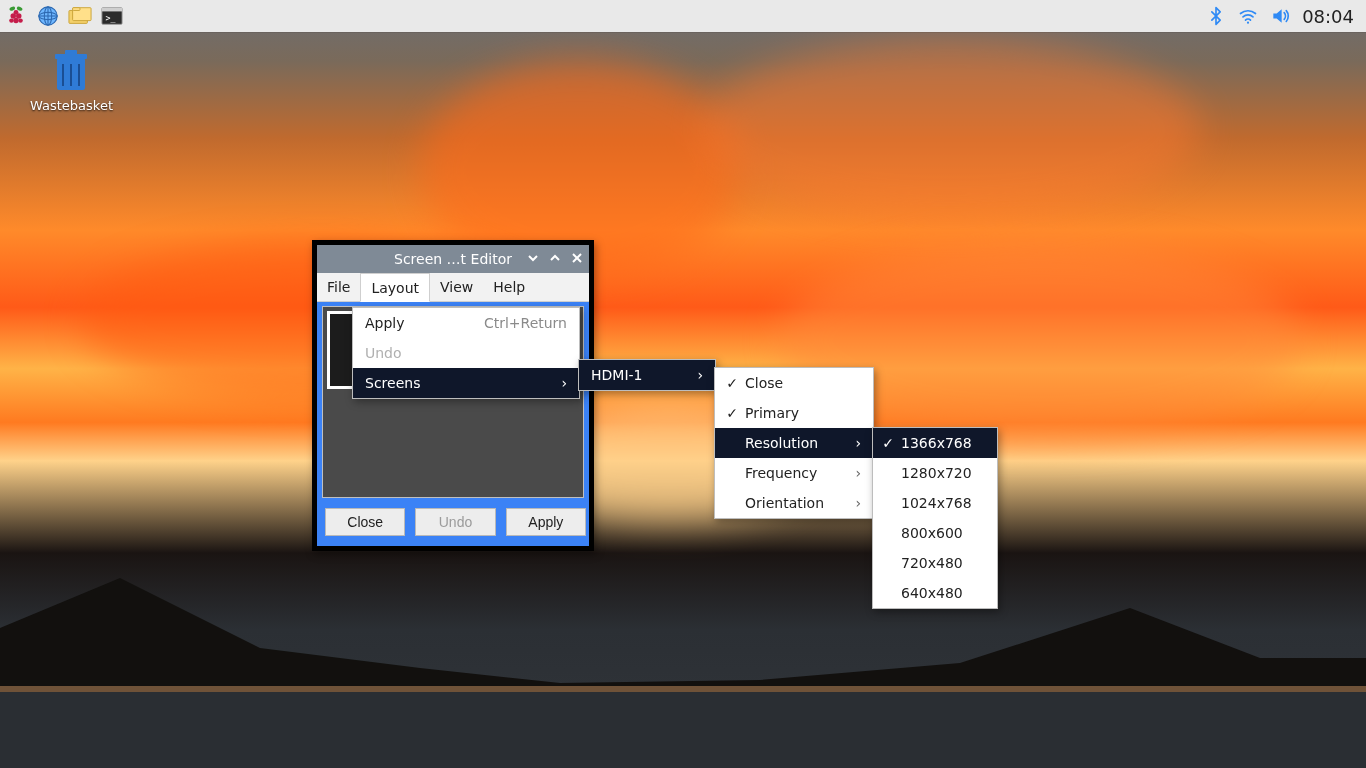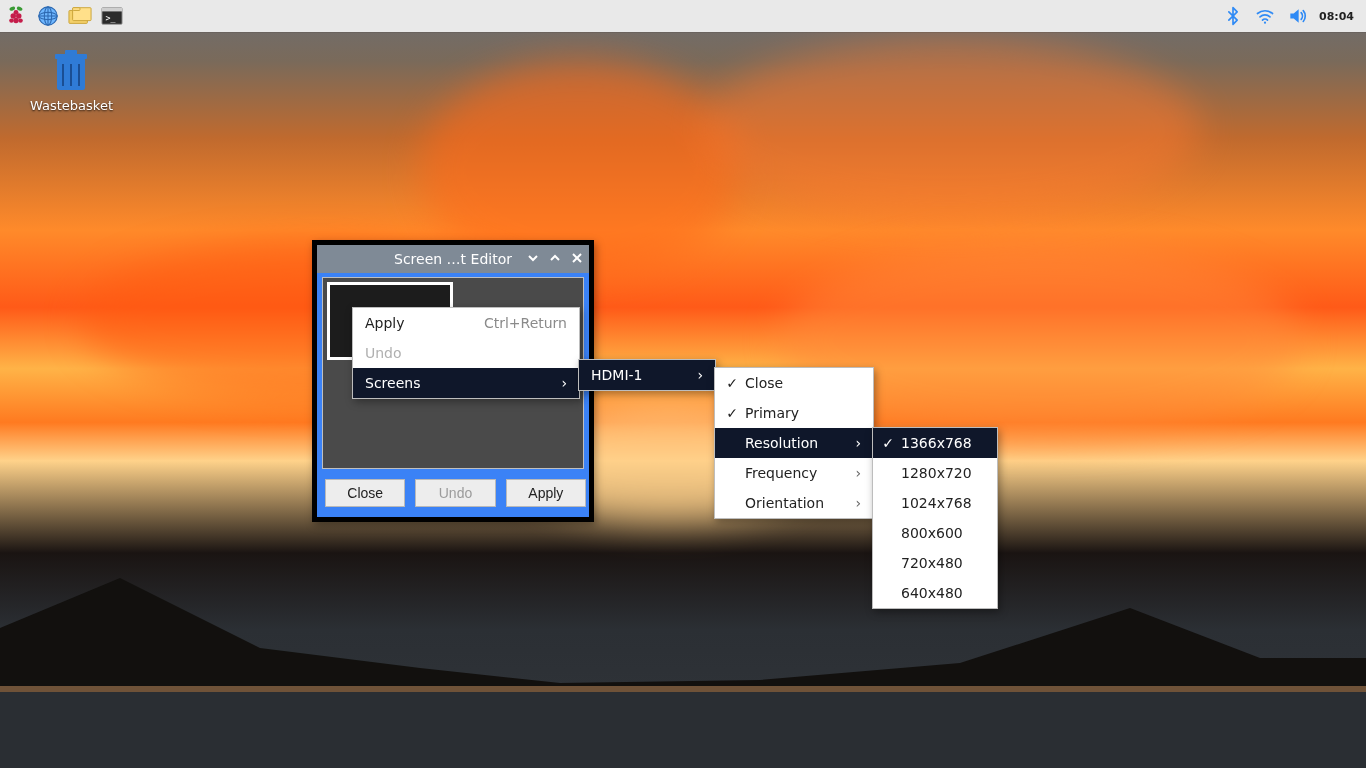--- a/index.html
+++ b/index.html
@@ -21,21 +21,21 @@
   
   .mtn{position:absolute;left:0;right:0;bottom:0;height:260px;pointer-events:none;}
   .mtn svg{width:100%;height:100%;display:block;}
   
   .cloud{position:absolute;border-radius:50%;filter:blur(18px);opacity:.55;}
   
   #panel{position:absolute;top:0;left:0;right:0;height:32px;background:#e9e9e9;display:flex;align-items:center;z-index:50;box-shadow:0 1px 0 rgba(0,0,0,.08);}
   .panel-btn{display:flex;align-items:center;justify-content:center;width:32px;height:32px;}
   .taskbtn{display:flex;align-items:center;height:28px;margin:2px 2px;background:#d9d9d9;border:1px solid #c8c8c8;padding:0 8px 0 4px;gap:4px;}
   .spacer{flex:1;}
-  .clock{padding:0 12px 0 6px;font-size:11px;color:#222;font-weight:bold;}
+  .clock{padding:0 12px 0 6px;font-size:18px;color:#222;}
   
   #desk-icon{position:absolute;top:46px;left:30px;width:82px;text-align:center;color:#fff;text-shadow:0 1px 2px rgba(0,0,0,.8);font-size:13px;}
   #desk-icon .trash{width:44px;height:48px;margin:0 auto 4px;}
   
   #win{position:absolute;left:312px;top:240px;width:272px;background:#3b82f6;border:5px solid #000000;box-shadow:2px 3px 8px rgba(0,0,0,.35);z-index:40;}
   #titlebar{height:28px;background:#7f8a96;color:#fff;display:flex;align-items:center;justify-content:center;position:relative;font-size:14px;}
   #titlebar .title{pointer-events:none;}
   #titlebar .tbtns{position:absolute;right:6px;top:0;height:28px;display:flex;align-items:center;gap:10px;}
   #titlebar .tbtn{color:#fff;line-height:1;}
   #menubar{height:28px;background:#f2f2f2;display:flex;align-items:stretch;border-bottom:1px solid #cfcfcf;}
@@ -173,20 +173,26 @@
           </svg></span>
       <span class="tbtn"><svg width="12" height="12" viewBox="0 0 12 12" stroke="#fff" stroke-width="2" fill="none">
             <path d="M2 8l4-4 4 4"></path>
           </svg></span>
       <span class="tbtn"><svg width="12" height="12" viewBox="0 0 12 12" stroke="#fff" stroke-width="2">
             <line x1="2" y1="2" x2="10" y2="10"></line>
             <line x1="10" y1="2" x2="2" y2="10"></line>
           </svg></span>
     </div>
   </div>
+  <div id="menubar">
+    <div class="mitem">File</div>
+    <div class="mitem open">Layout</div>
+    <div class="mitem">View</div>
+    <div class="mitem">Help</div>
+  </div>
   <div id="canvaswrap">
     <div id="screenbox"></div>
   </div>
   <div id="btnbar">
     <button>Close</button>
     <button disabled="">Undo</button>
     <button>Apply</button>
   </div>
 </div>
 

